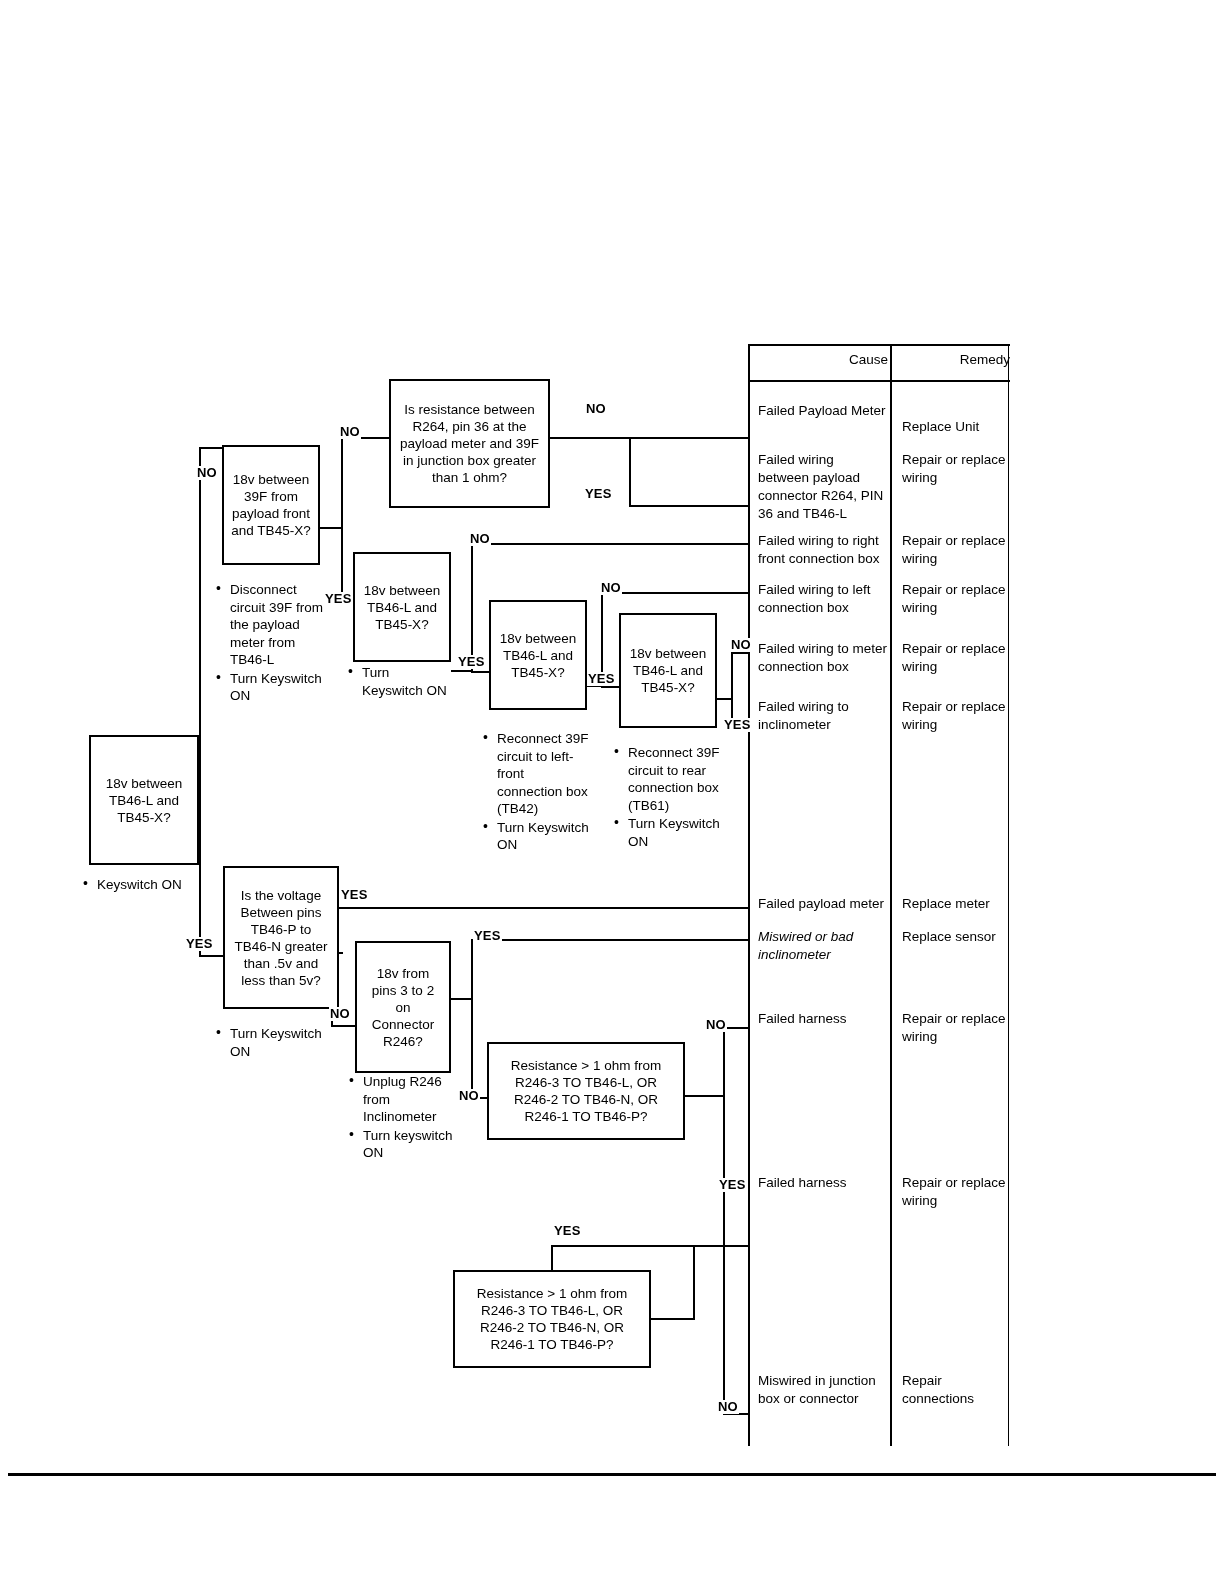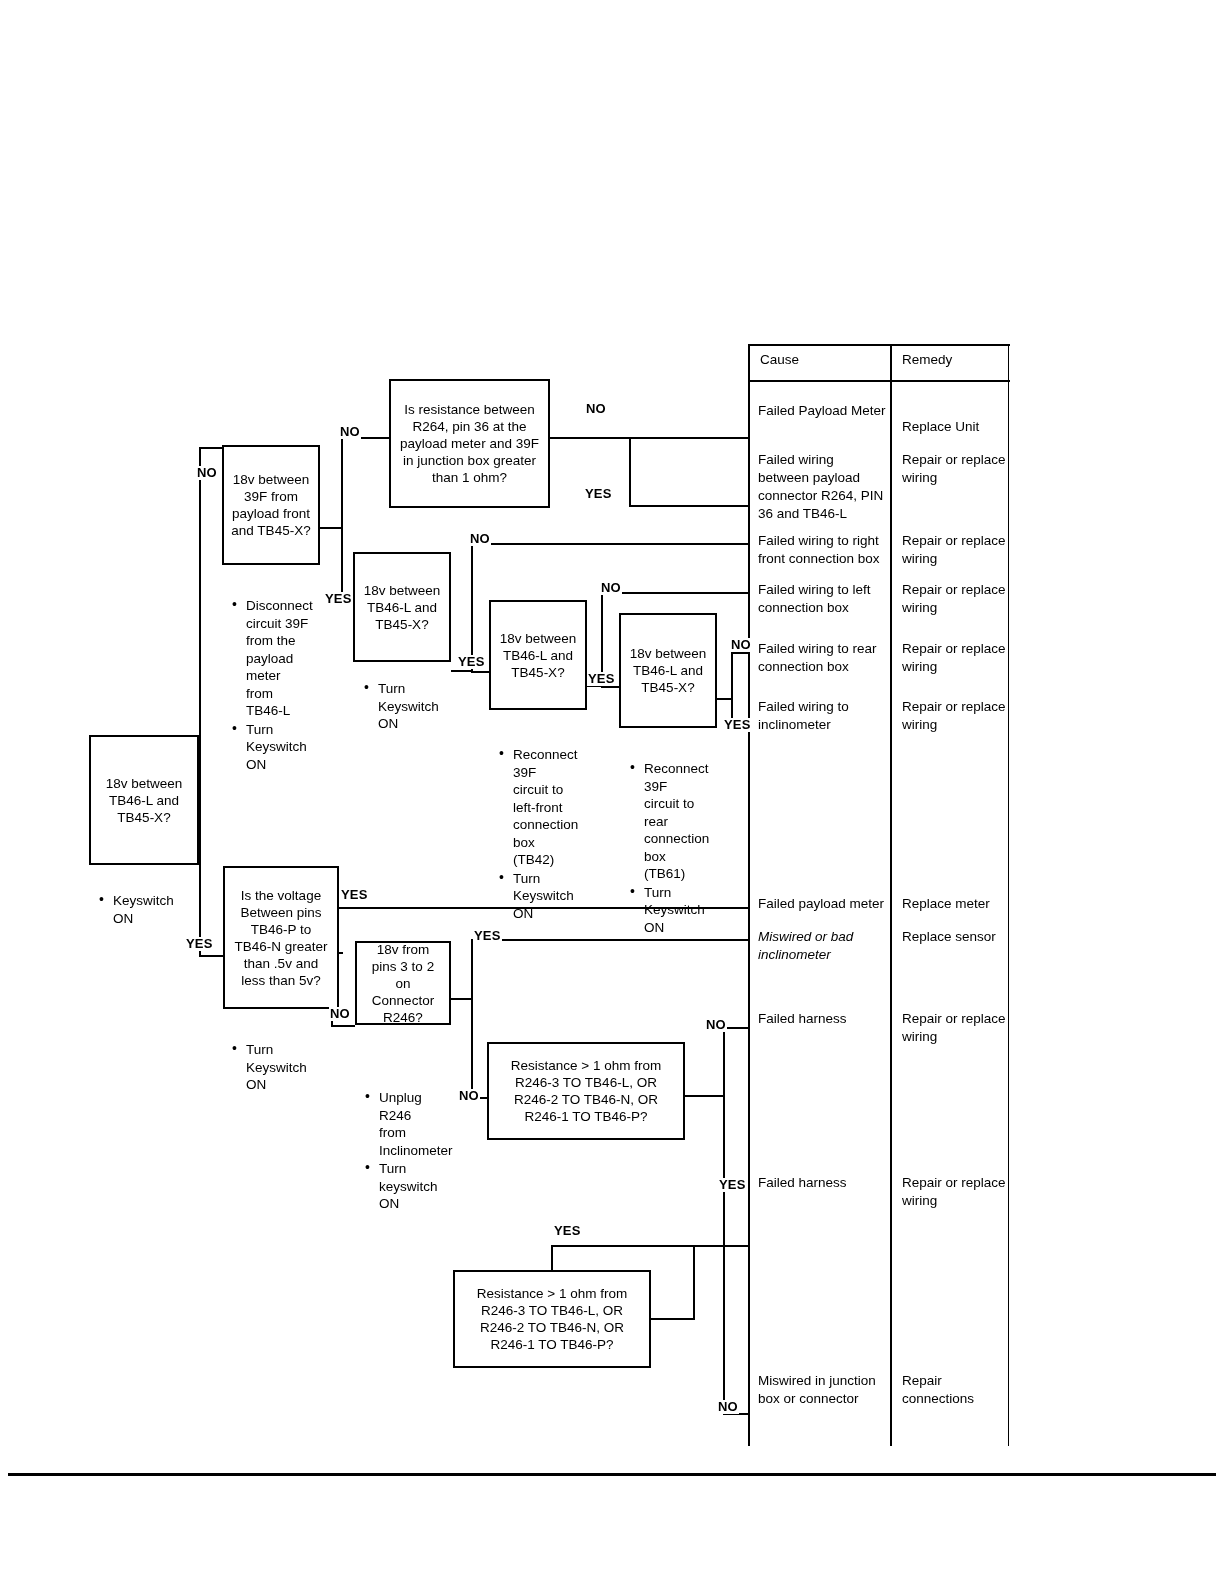--- a/index.html
+++ b/index.html
@@ -33,21 +33,21 @@
     padding: 4px 6px;
     z-index: 3;
   }
   .bullets {
     position: absolute;
     font-size: 13.5px;
     line-height: 17.5px;
     z-index: 3;
   }
   .bullets ul {
-    margin: 16px;
+    margin: 0;
     padding: 0;
     list-style: none;
   }
   .bullets li {
     position: relative;
     padding-left: 14px;
     margin: 0 0 1px 0;
   }
   .bullets li::before {
     content: "\2022";
@@ -100,21 +100,21 @@
     left: 142px; top: 0; width: 2px; height: 1102px; background: #000;
   }
   .tbl-right {
     position: absolute;
     left: 260px; top: 0; width: 1px; height: 1102px; background: #000;
   }
   .tbl-hdr-cell {
     position: absolute;
     top: 8px;
     font-size: 13.5px;
-    text-align: left;
+    text-align: right;
   }
   .cause-cell, .remedy-cell {
     position: absolute;
     font-size: 13.5px;
     line-height: 18px;
     z-index: 3;
   }
   .cause-cell { left: 758px; width: 130px; }
   .remedy-cell { left: 902px; width: 112px; }
 
@@ -141,21 +141,21 @@
     <div class="tbl-mid"></div>
     <div class="tbl-right"></div>
   </div>
   <div class="tbl-hdr-cell" style="left:760px; top:352px; width:128px;">Cause</div>
   <div class="tbl-hdr-cell" style="left:902px; top:352px; width:108px;">Remedy</div>
 
   <div class="cause-cell" style="top:402px;">Failed Payload Meter</div>
   <div class="cause-cell" style="top:451px;">Failed wiring between payload connector R264, PIN 36 and TB46-L</div>
   <div class="cause-cell" style="top:532px;">Failed wiring to right front connection box</div>
   <div class="cause-cell" style="top:581px;">Failed wiring to left connection box</div>
-  <div class="cause-cell" style="top:640px;">Failed wiring to rear connection box</div>
+  <div class="cause-cell" style="top:640px;">Failed wiring to meter connection box</div>
   <div class="cause-cell" style="top:698px;">Failed wiring to inclinometer</div>
   <div class="cause-cell" style="top:895px;">Failed payload meter</div>
   <div class="cause-cell" style="top:928px;font-style:italic;">Miswired or bad inclinometer</div>
   <div class="cause-cell" style="top:1010px;">Failed harness</div>
   <div class="cause-cell" style="top:1174px;">Failed harness</div>
   <div class="cause-cell" style="top:1372px;">Miswired in junction box or connector</div>
 
   <div class="remedy-cell" style="top:418px;">Replace Unit</div>
   <div class="remedy-cell" style="top:451px;">Repair or replace wiring</div>
   <div class="remedy-cell" style="top:532px;">Repair or replace wiring</div>
@@ -310,21 +310,21 @@
     </ul>
   </div>
 
   <div class="box" style="left:223px; top:866px;  width:116px;  height:143px;">Is the voltage Between pins TB46-P to TB46-N greater than .5v and less than 5v?</div>
   <div class="bullets" style="left:216px; top:1025px; width:108px;">
     <ul>
         <li>Turn Keyswitch ON</li>
       </ul>
   </div>
 
-  <div class="box" style="left:355px; top:941px;  width:96px;  height:84px;">18v from pins 3 to 2 on Connector R246?</div>
+  <div class="box" style="left:355px; top:941px;  width:96px;  height:132px;">18v from pins 3 to 2 on Connector R246?</div>
   <div class="bullets" style="left:349px; top:1073px; width:104px;">
     <ul>
       <li>Unplug R246 from Inclinometer</li>
       <li>Turn keyswitch ON</li>
     </ul>
   </div>
 
   <div class="box" style="left:487px; top:1042px; width:198px; height:98px;">Resistance &gt; 1 ohm from R246-3 TO TB46-L, OR R246-2 TO TB46-N, OR R246-1 TO TB46-P?</div>
 
   <div class="box" style="left:453px; top:1270px; width:198px; height:98px;">Resistance &gt; 1 ohm from R246-3 TO TB46-L, OR R246-2 TO TB46-N, OR R246-1 TO TB46-P?</div>

